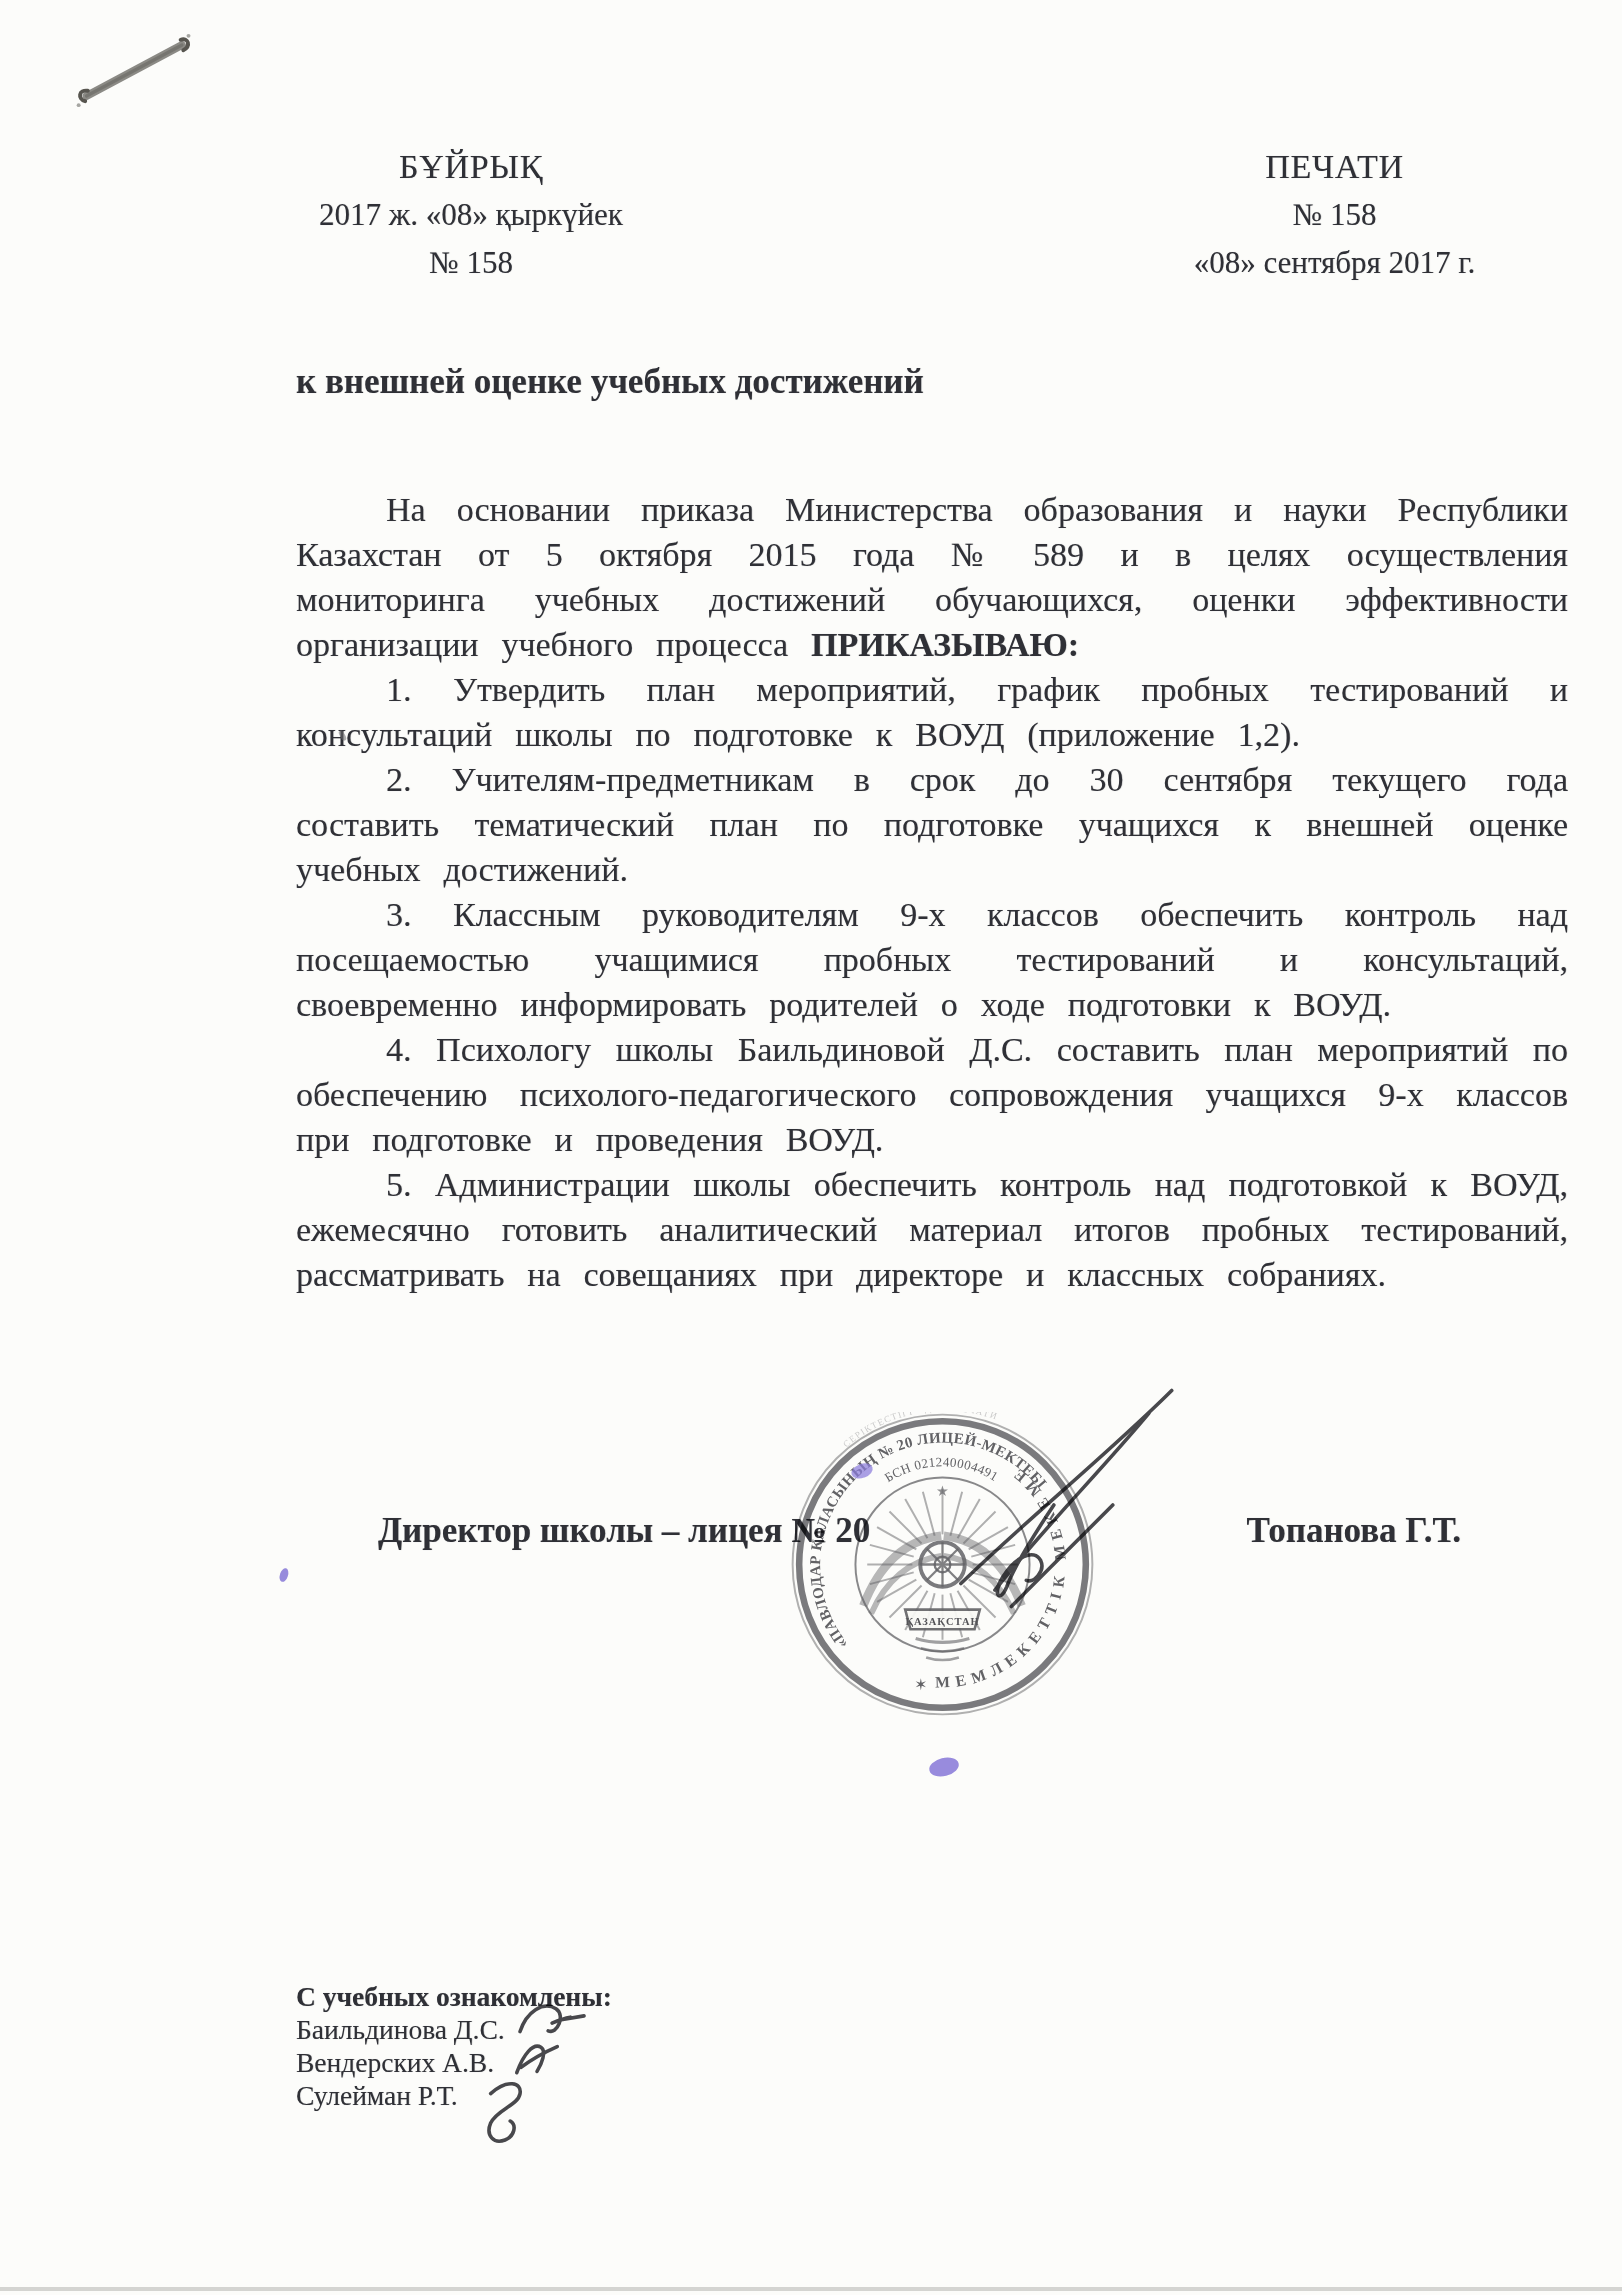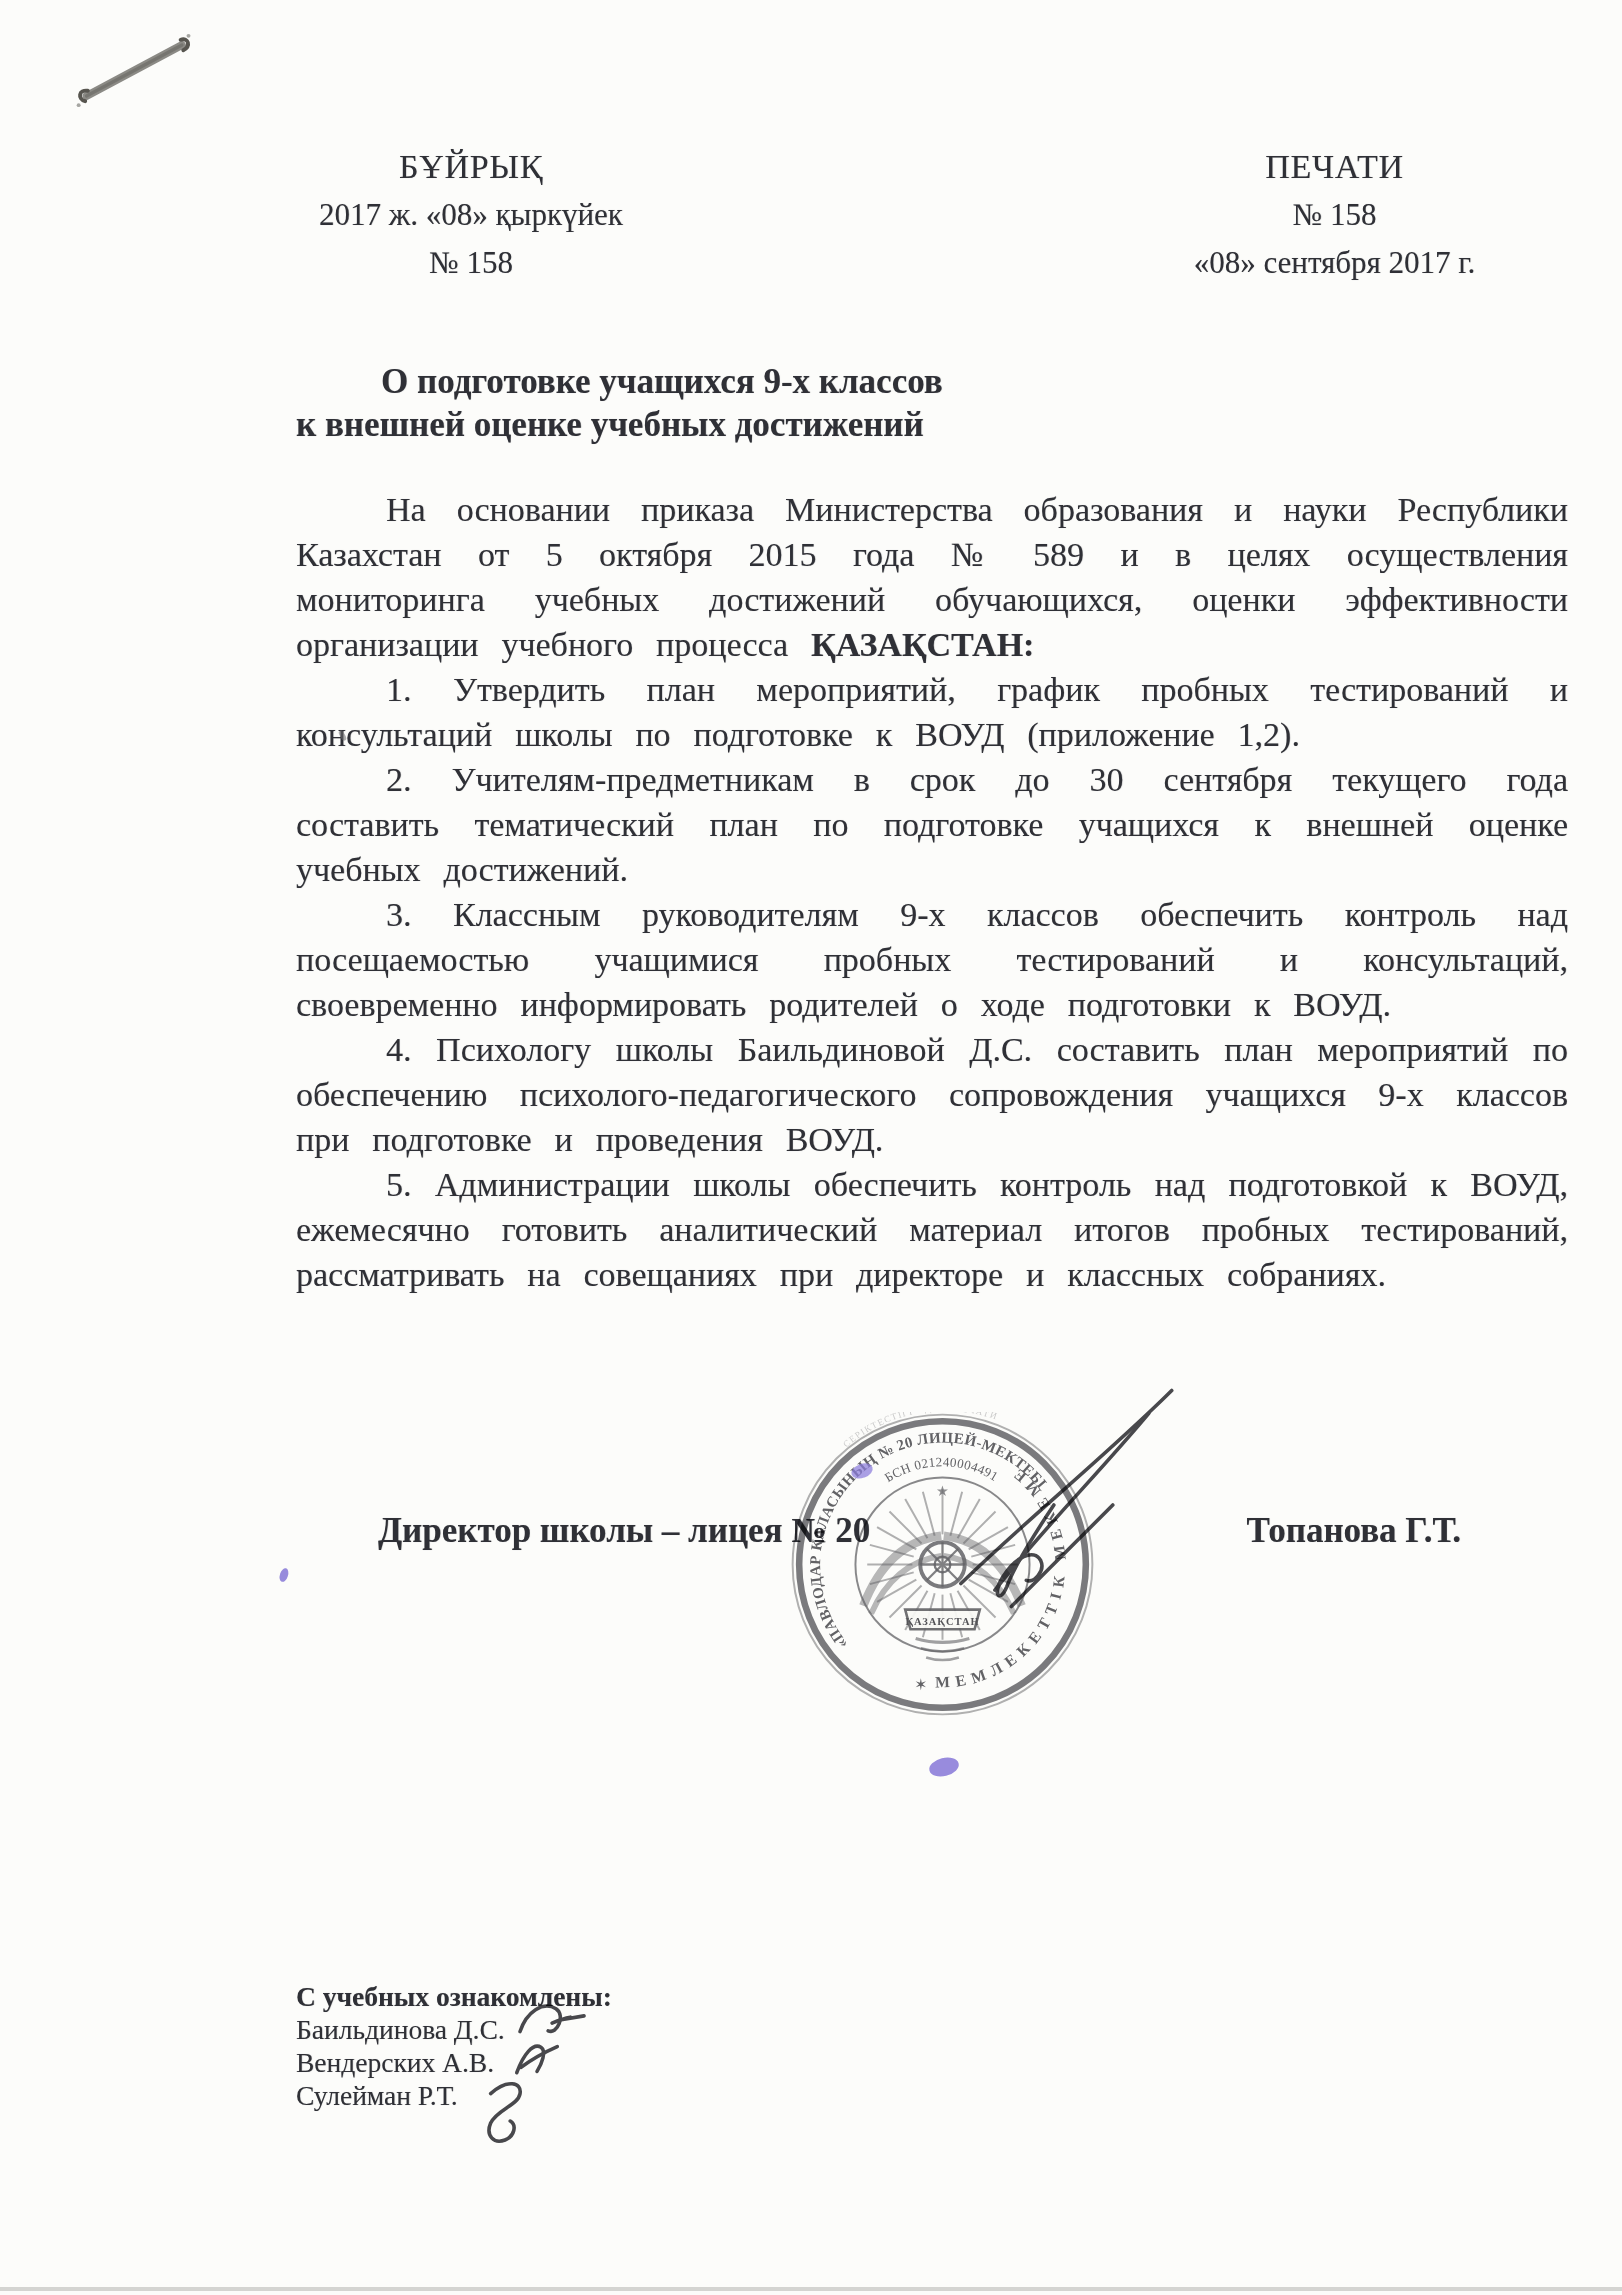--- a/index.html
+++ b/index.html
@@ -78,26 +78,25 @@
     <div>2017 ж. «08» қыркүйек</div>
     <div>№ 158</div>
   </div>
   <div class="hdr hdr-ru txtblur">
     <div class="hdr-title">ПЕЧАТИ</div>
     <div>№ 158</div>
     <div>«08» сентября 2017 г.</div>
   </div>
 
   <div class="subject txtblur">
-    <div class="subject-l1">О подготовке учащихся 9-х классов</div>
     <div>к внешней оценке учебных достижений</div>
   </div>
 
   <div class="body txtblur">
-    <p><span>На основании приказа Министерства образования и науки Республики Казахстан от 5 октября 2015 года № 589 и в целях осуществления мониторинга учебных достижений обучающихся, оценки эффективности организации учебного процесса </span><span class="b">ҚАЗАҚСТАН:</span></p>
+    <p><span>На основании приказа Министерства образования и науки Республики Казахстан от 5 октября 2015 года № 589 и в целях осуществления мониторинга учебных достижений обучающихся, оценки эффективности организации учебного процесса </span><span class="b">ПРИКАЗЫВАЮ:</span></p>
     <p>1. Утвердить план мероприятий, график пробных тестирований и консультаций школы по подготовке к ВОУД (приложение 1,2).</p>
     <p>2. Учителям-предметникам в срок до 30 сентября текущего года составить тематический план по подготовке учащихся к внешней оценке учебных достижений.</p>
     <p>3. Классным руководителям 9-х классов обеспечить контроль над посещаемостью учащимися пробных тестирований и консультаций, своевременно информировать родителей о ходе подготовки к ВОУД.</p>
     <p>4. Психологу школы Баильдиновой Д.С. составить план мероприятий по обеспечению психолого-педагогического сопровождения учащихся 9-х классов при подготовке и проведения ВОУД.</p>
     <p>5. Администрации школы обеспечить контроль над подготовкой к ВОУД, ежемесячно готовить аналитический материал итогов пробных тестирований, рассматривать на совещаниях при директоре и классных собраниях.</p>
   </div>
 
   <div class="sig-row txtblur">
     <div class="sig-title">Директор школы – лицея № 20</div>
     <div class="sig-spacer"></div>

